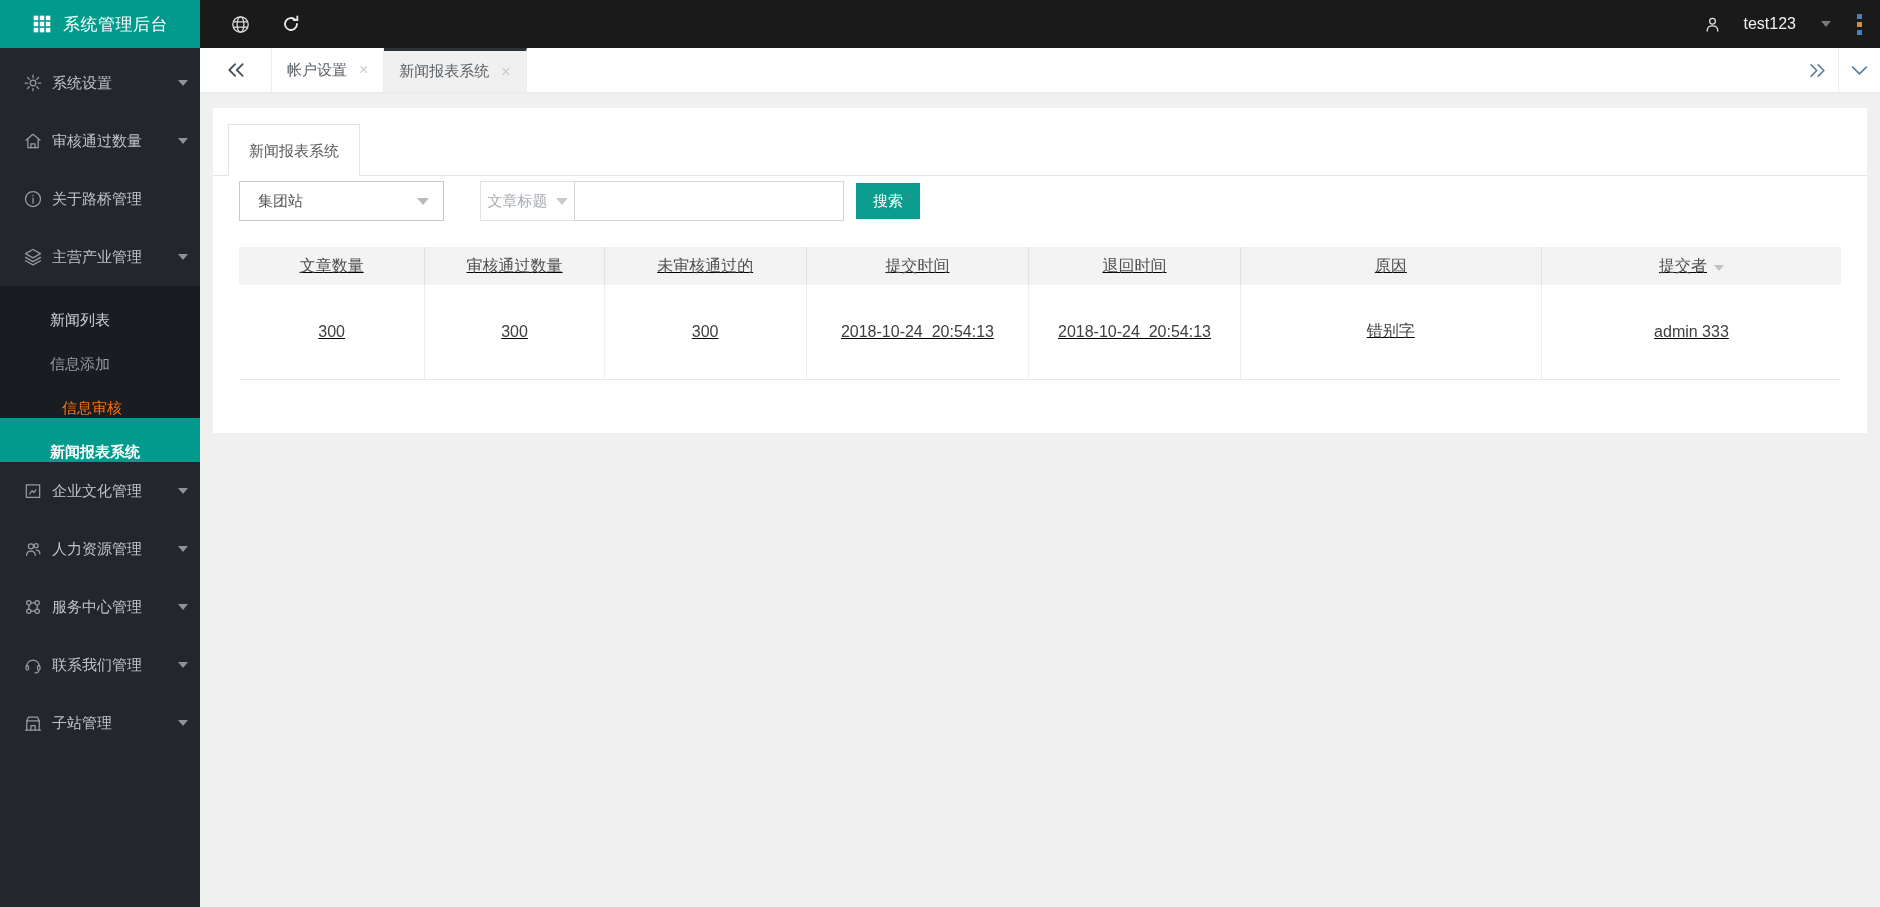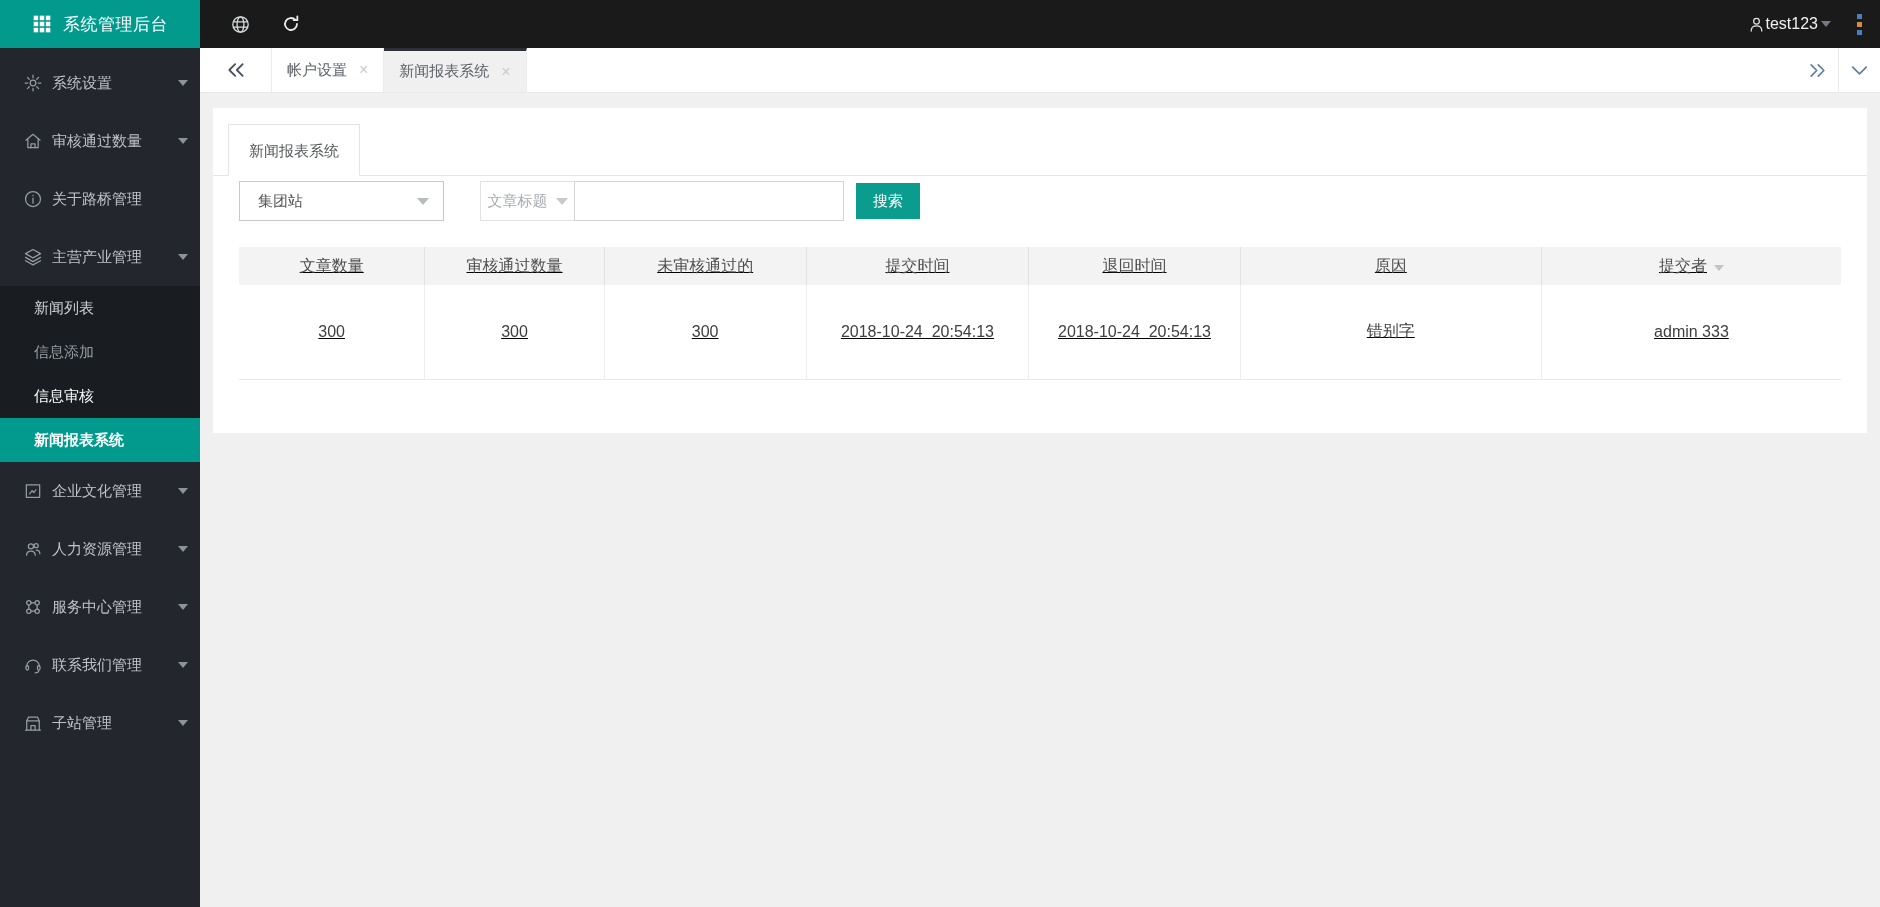--- a/index.html
+++ b/index.html
@@ -17,36 +17,36 @@
   .nav-item { height:58px; display:flex; align-items:center; padding:0 12px 0 23px;
               color:#bfc3c8; font-size:15px; cursor:pointer; position:relative; }
   .nav-item .nicon { width:20px; height:20px; margin-right:9px; display:flex; align-items:center; flex-shrink:0; }
   .nav-item .nlabel { flex:1; white-space:nowrap; }
   .nav-item.open { color:#eceef0; }
   .nav-item.open::before { content:''; position:absolute; left:0; top:0; bottom:0; width:4px; background:#019a8c; }
   .carety { width:0; height:0; border-left:5px solid transparent; border-right:5px solid transparent; }
   .caret-down { border-top:6px solid #8d939a; }
   .caret-up { border-bottom:6px solid #d2d6da; }
   .submenu { background:#191c20; }
-  .sub-item { height:44px; display:flex; align-items:center; padding-left:34px; font-size:15px;
+  .sub-item { height:44px; display:flex; align-items:flex-end; padding-left:50px; font-size:15px;
               color:#cfd3d7; cursor:pointer; }
   .sub-item.dim1 { color:#969ca2; }
-  .sub-item.dim2 { color:#ffffff; }
+  .sub-item.dim2 { color:#f97316;margin-left:12px; }
   .sub-item.active { background:#019a8c; color:#fff; font-weight:bold; }
   svg.sic { stroke:#969ca3; fill:none; stroke-width:1.5; stroke-linecap:round; stroke-linejoin:round; }
   .nav-item.open svg.sic { stroke:#d8dbde; }
 
   
   .main { flex:1; display:flex; flex-direction:column; min-width:0; }
 
   
   .topbar { height:48px; background:#1a1a1a; display:flex; align-items:center; flex-shrink:0; }
   .tb-icon { margin-left:30px; display:flex; cursor:pointer; }
   .tb-right { margin-left:auto; display:flex; align-items:center; }
-  .user-chip { display:flex; align-items:center; gap:0; cursor:pointer; }
+  .user-chip { display:flex; align-items:center; gap:22px; cursor:pointer; }
   .user-name { color:#f0f1f2; font-size:16px; }
   .user-caret { width:0;height:0;border-left:5px solid transparent;border-right:5px solid transparent;
                 border-top:6px solid #737a82; margin-left:3px; }
   .kebab { display:flex; flex-direction:column; gap:3px; margin:0 14px 0 22px; padding:4px; cursor:pointer; }
   .kebab i { width:5px; height:5px; display:block; }
   .kebab .d1,.kebab .d3 { background:#4a7fbe; }
   .kebab .d2 { background:#d98b3a; }
 
   
   .tabbar { height:45px; background:#fff; display:flex; align-items:stretch; border-bottom:1px solid #e9e9e9; flex-shrink:0; }

